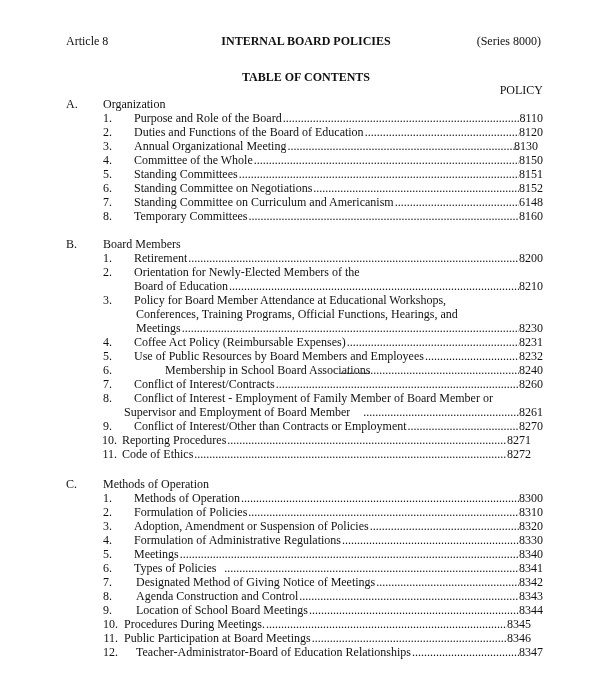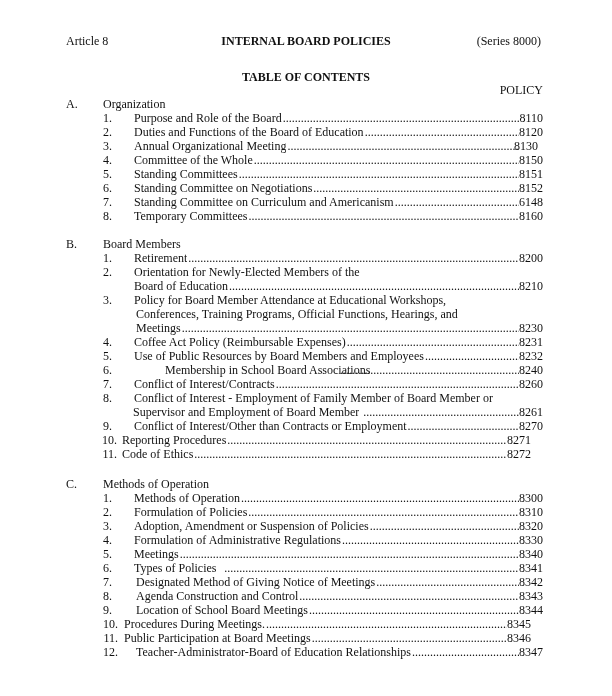--- a/index.html
+++ b/index.html
@@ -130,21 +130,21 @@
       </div>
       <div style="position: absolute; left: 0px; top: 377px; width: 612px; height: 14px;">
         <div class="num" style="top: 0px; right: 500px; line-height: 14px;">7.</div>
         <div class="txt" style="top: 0px; left: 134px; line-height: 14px;">Conflict of Interest/Contracts</div>
         <div class="dots" style="top: 0px; left: 275.641px; width: 243.359px; line-height: 14px;">............................................................................................................................................................................................................................................................................................................</div>
         <div class="pg" style="top: 0px; right: 69px; line-height: 14px;">8260</div>
       </div>
       <div style="position: absolute; left: 0px; top: 391px; width: 612px; height: 28px;">
         <div class="num" style="top: 0px; right: 500px; line-height: 14px;">8.</div>
         <div class="txt" style="top: 0px; left: 134px; line-height: 14px;">Conflict of Interest - Employment of Family Member of Board Member or</div>
-        <div class="txt" style="top: 14px; left: 133px; line-height: 14px;">Supervisor and Employment of Board Member</div>
+        <div class="txt" style="top: 14px; left: 124px; line-height: 14px;">Supervisor and Employment of Board Member</div>
         <div class="dots" style="top: 14px; left: 363.297px; width: 155.703px; line-height: 14px;">............................................................................................................................................................................................................................................................................................................</div>
         <div class="pg" style="top: 14px; right: 69px; line-height: 14px;">8261</div>
       </div>
       <div style="position: absolute; left: 0px; top: 419px; width: 612px; height: 14px;">
         <div class="num" style="top: 0px; right: 500px; line-height: 14px;">9.</div>
         <div class="txt" style="top: 0px; left: 134px; line-height: 14px;">Conflict of Interest/Other than Contracts or Employment</div>
         <div class="dots" style="top: 0px; left: 407.609px; width: 111.391px; line-height: 14px;">............................................................................................................................................................................................................................................................................................................</div>
         <div class="pg" style="top: 0px; right: 69px; line-height: 14px;">8270</div>
       </div>
       <div style="position: absolute; left: 0px; top: 433px; width: 612px; height: 14px;">

